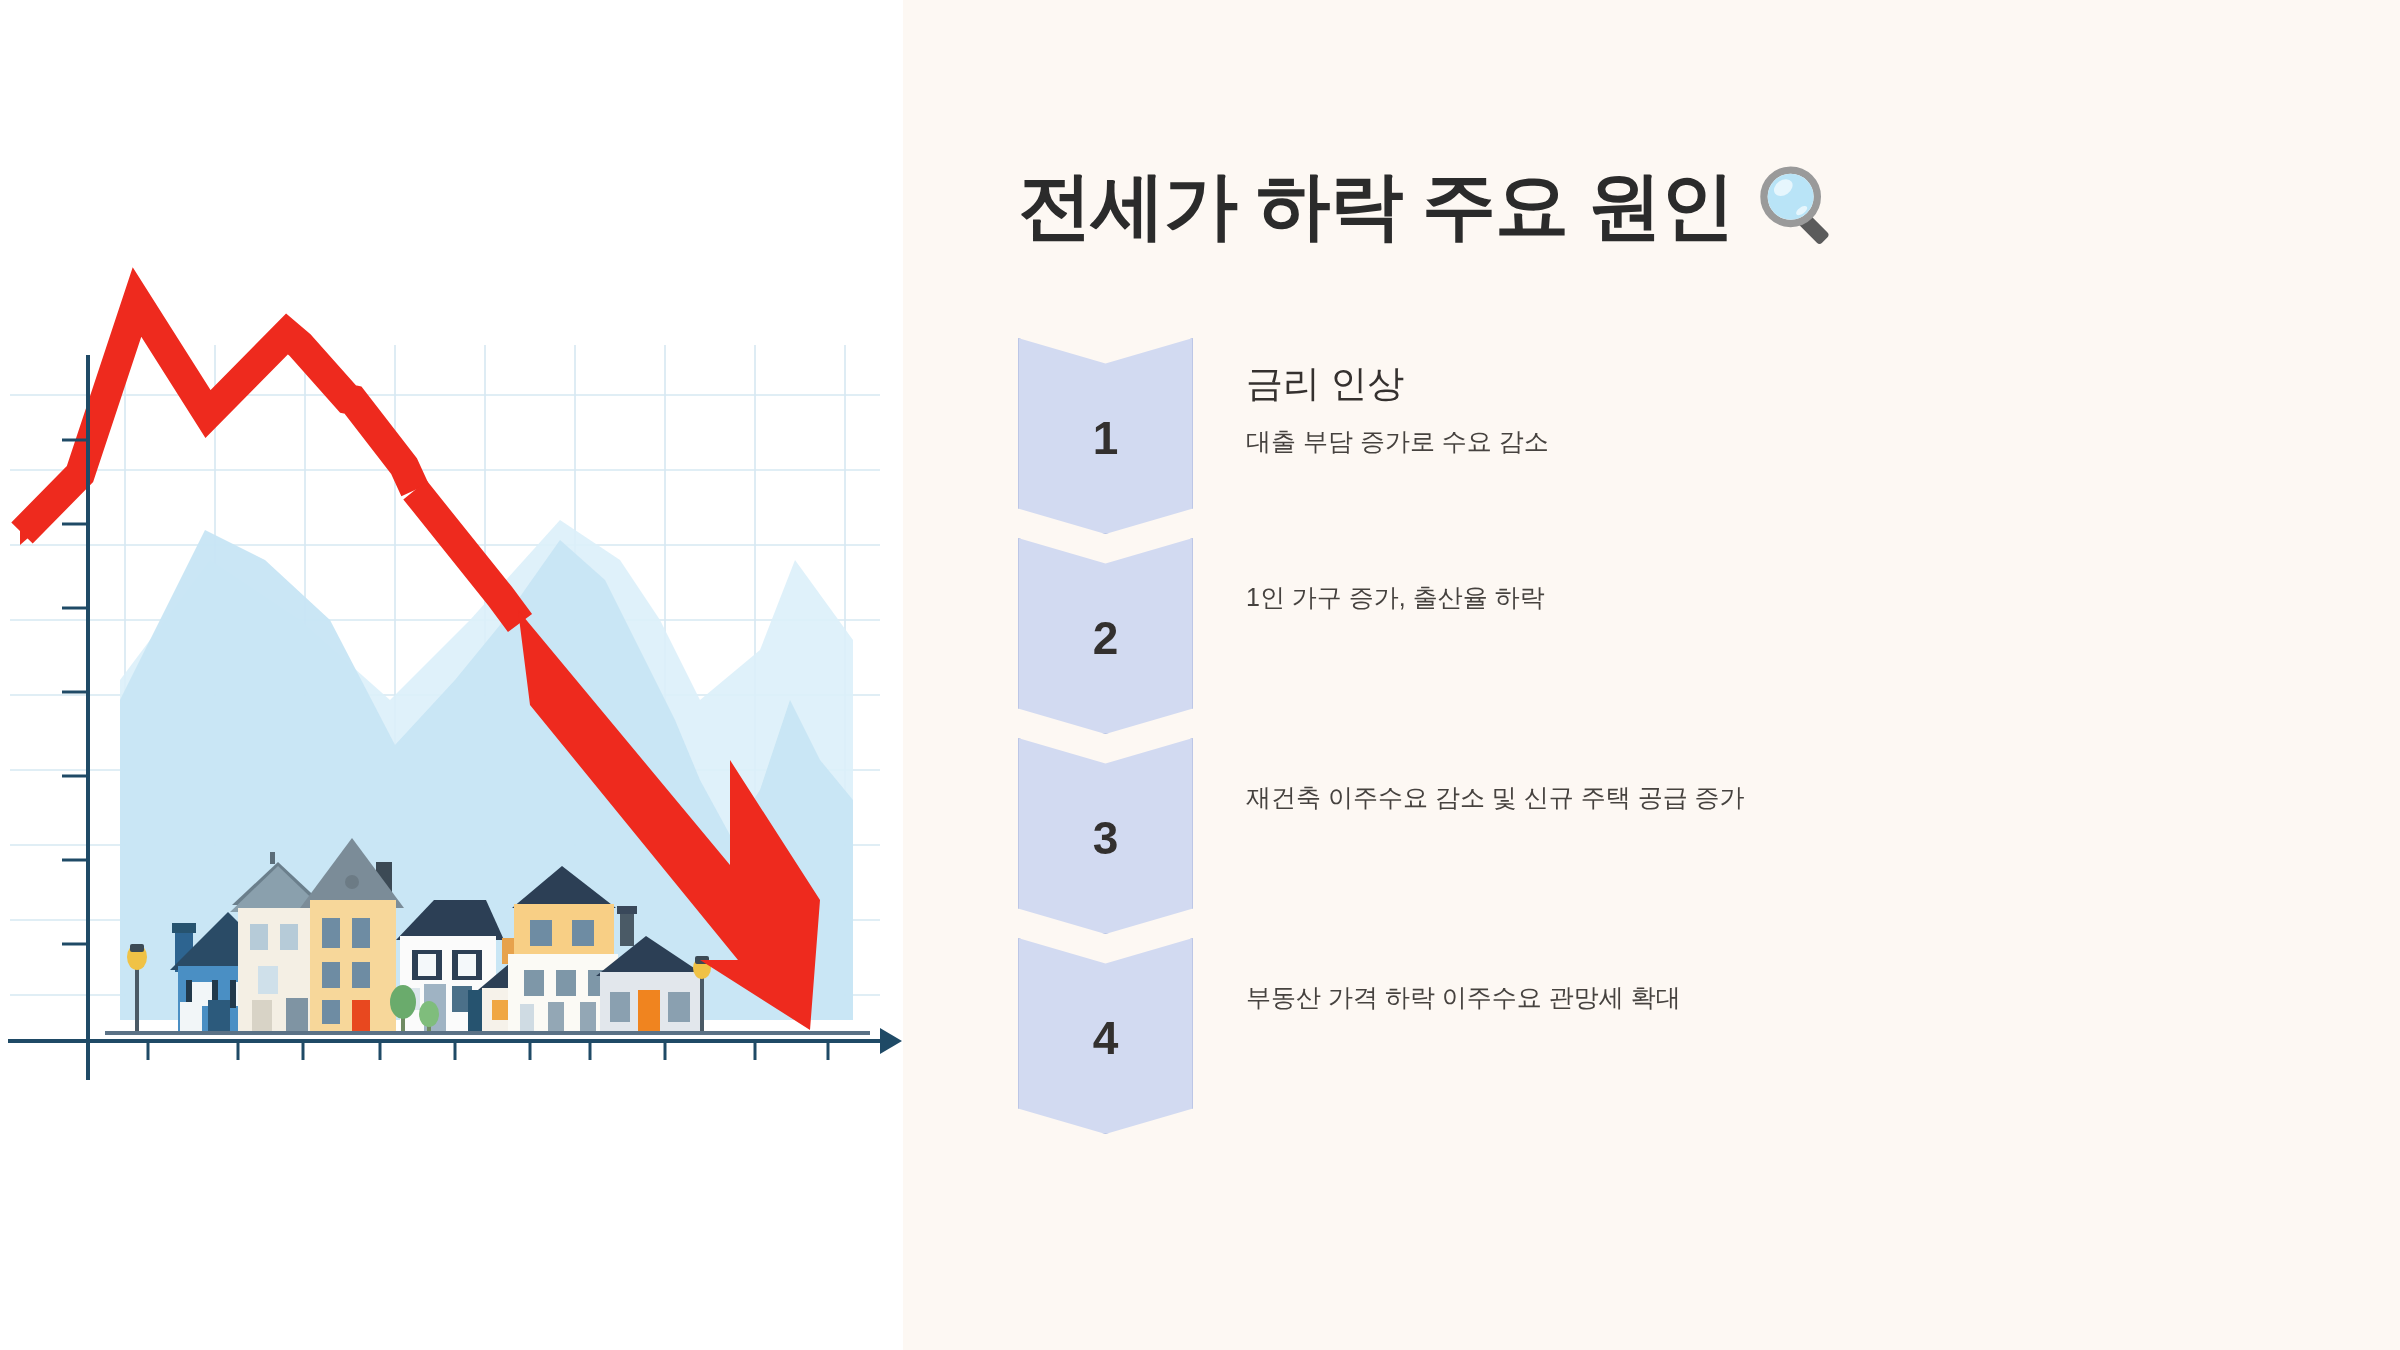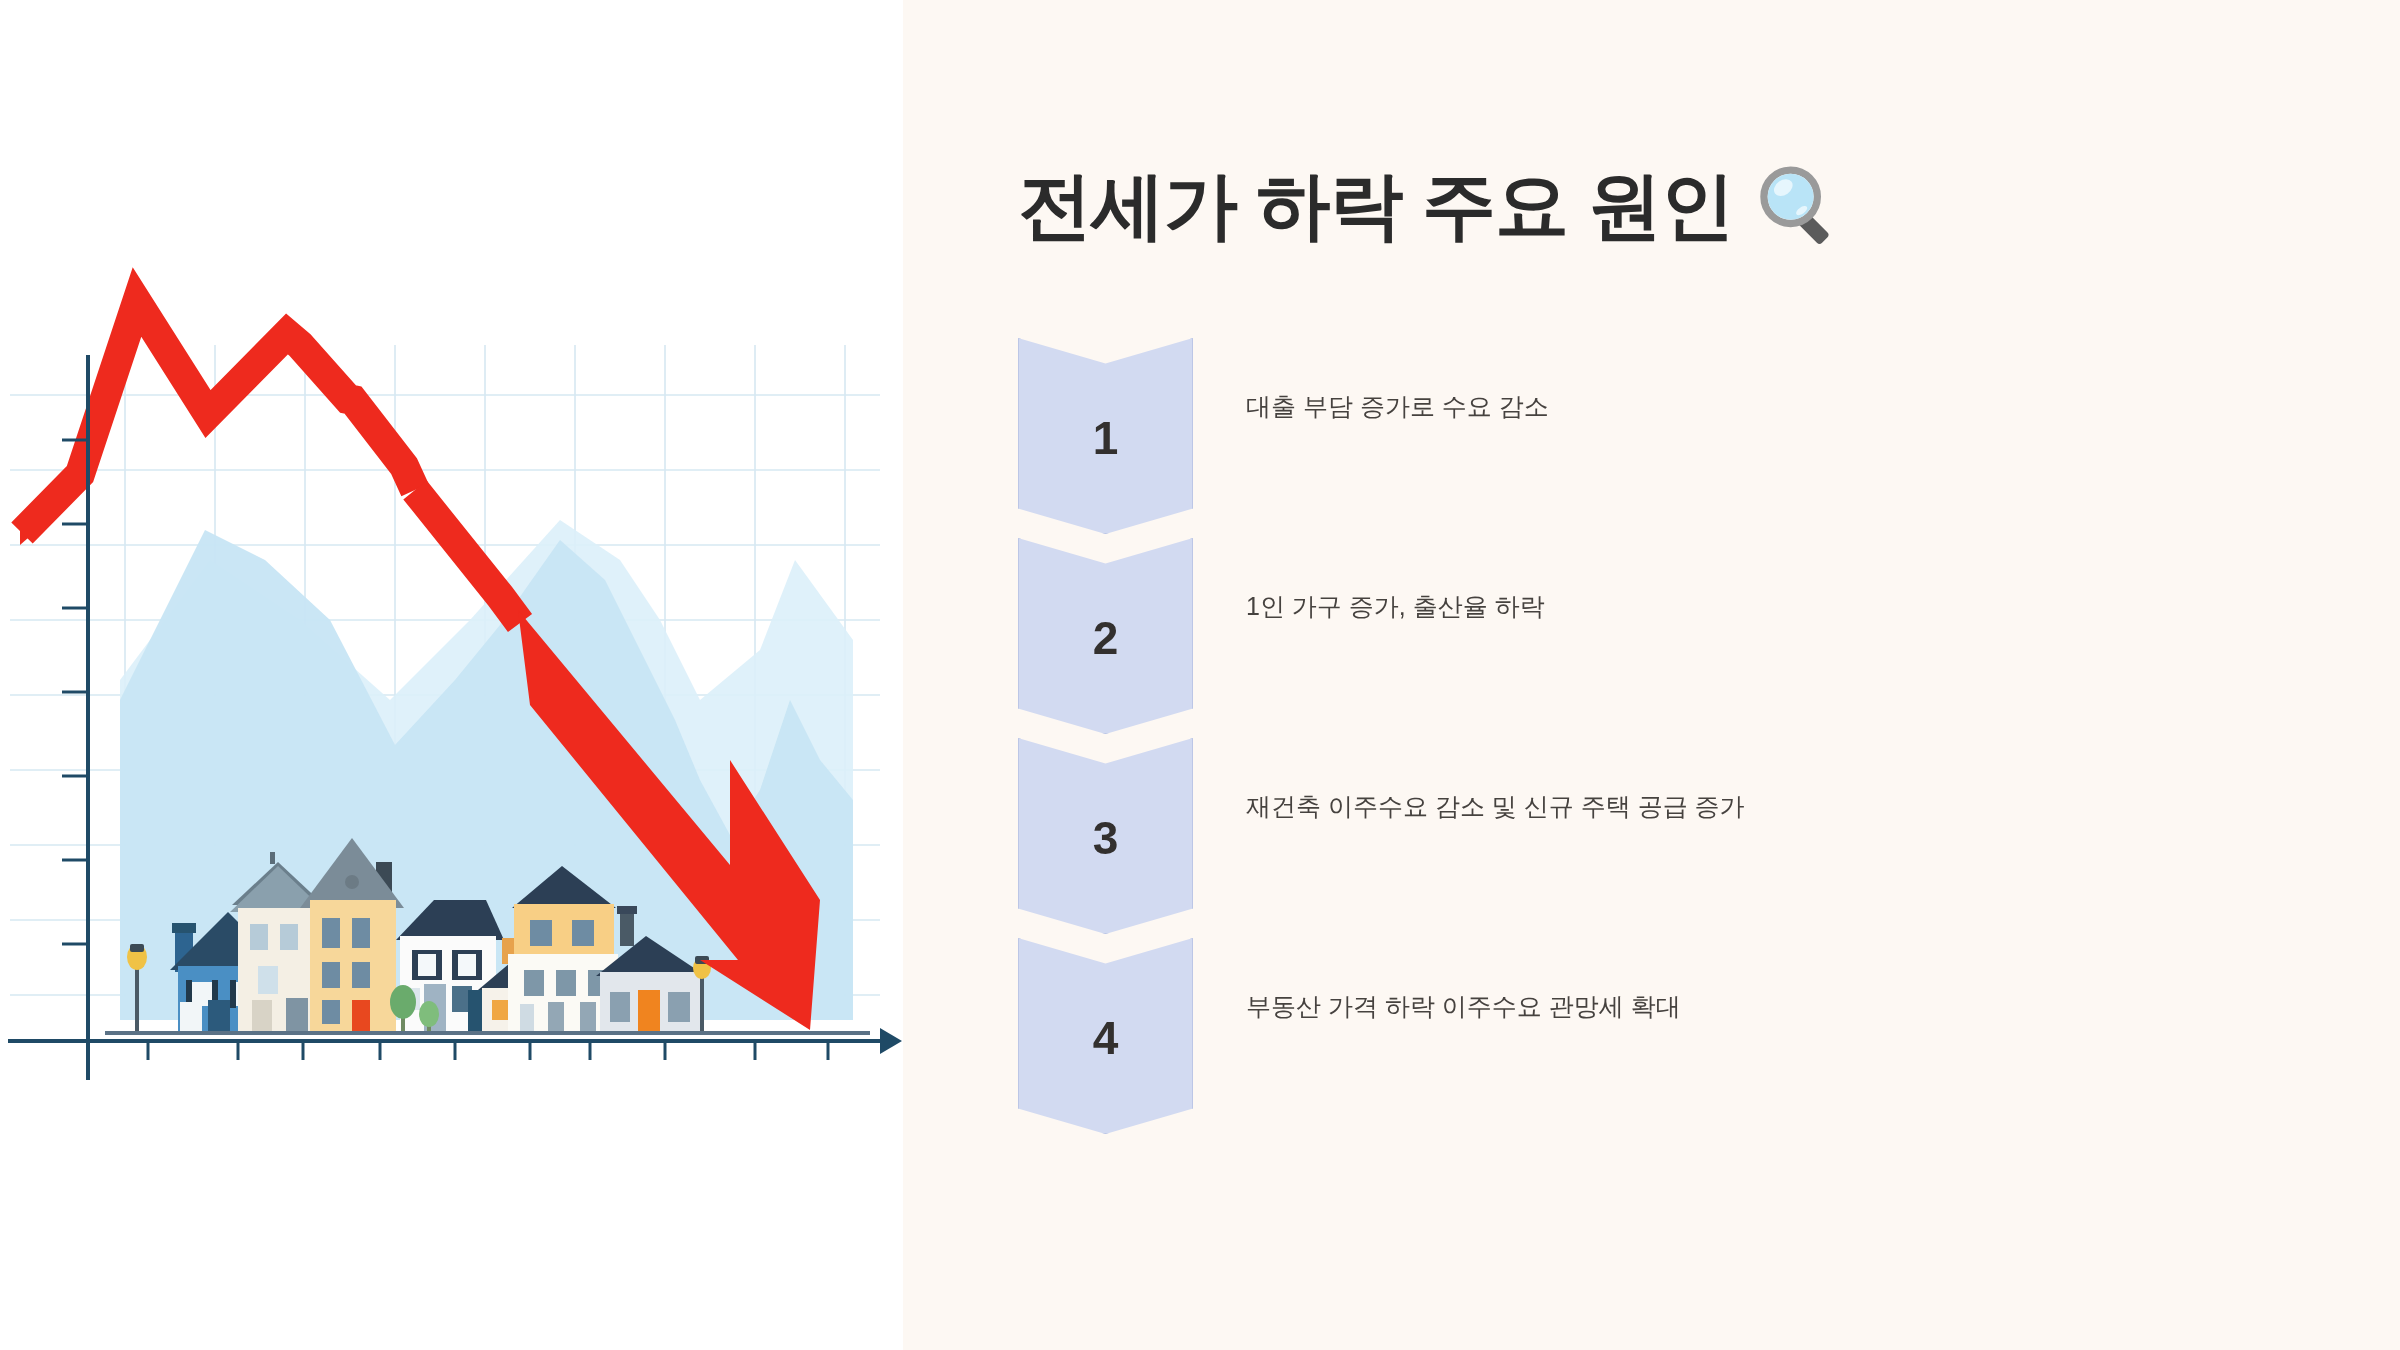--- a/index.html
+++ b/index.html
@@ -86,21 +86,21 @@
     padding-top: 24px;
   }
   .step-title {
     font-size: 37px;
     font-weight: 400;
     color: #35312f;
     line-height: 1.2;
     white-space: nowrap;
   }
   .step-desc {
-    margin-top: 28px;
+    margin-top: 19px;
     font-size: 25px;
     font-weight: 400;
     color: #46423f;
     line-height: 1.3;
     white-space: nowrap;
   }
 </style>
 </head>
 <body>
 
@@ -318,20 +318,21 @@
       </span>
     </h1>
 
     <div class="steps">
 
       <div class="step-row">
         <div class="step-badge">
           <span class="step-number">1</span>
         </div>
         <div class="step-text">
+          <div class="step-title">금리 인상</div>
           <div class="step-desc">대출 부담 증가로 수요 감소</div>
         </div>
       </div>
 
       <div class="step-row">
         <div class="step-badge">
           <span class="step-number">2</span>
         </div>
         <div class="step-text">
           <div class="step-desc">1인 가구 증가, 출산율 하락</div>

